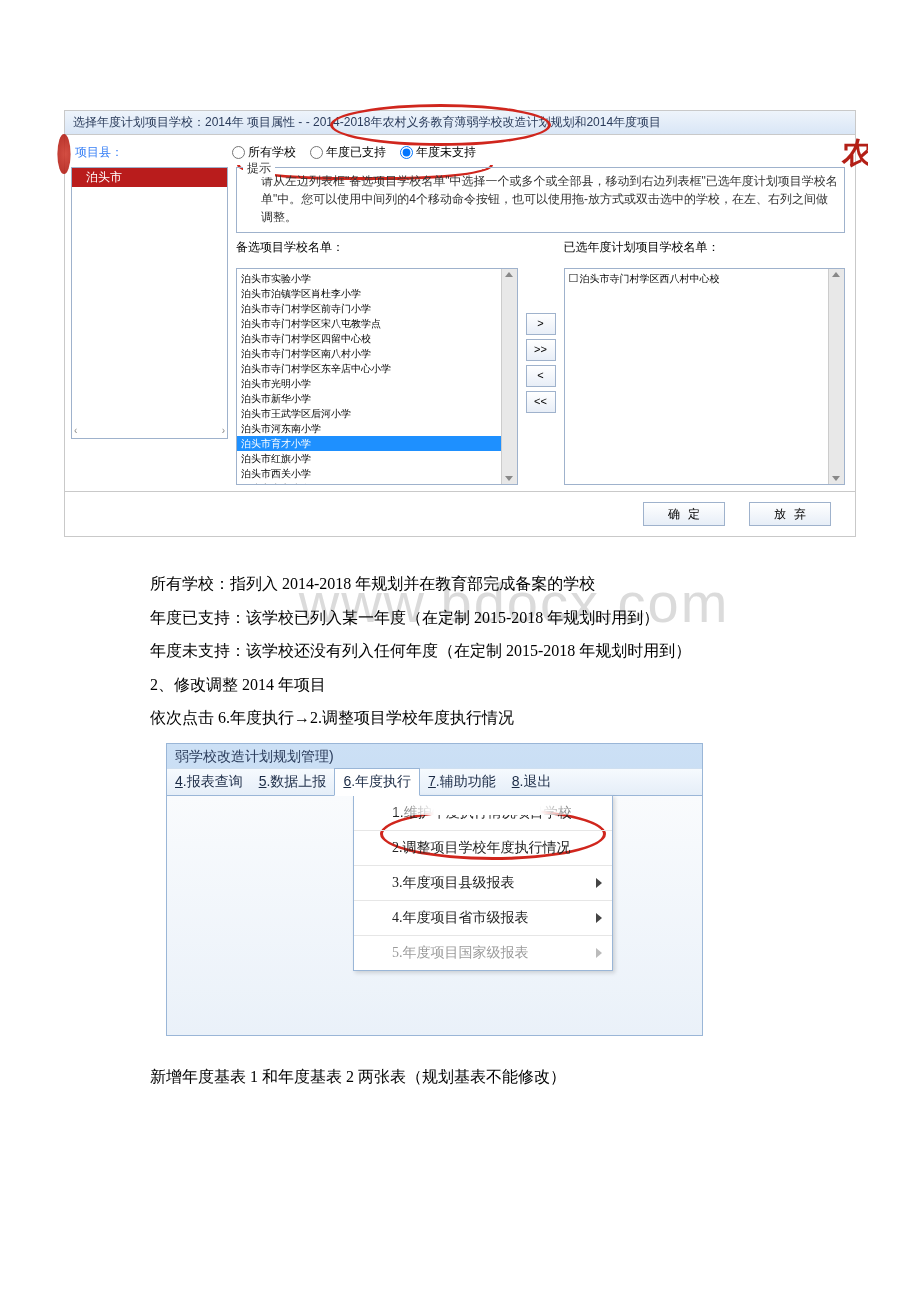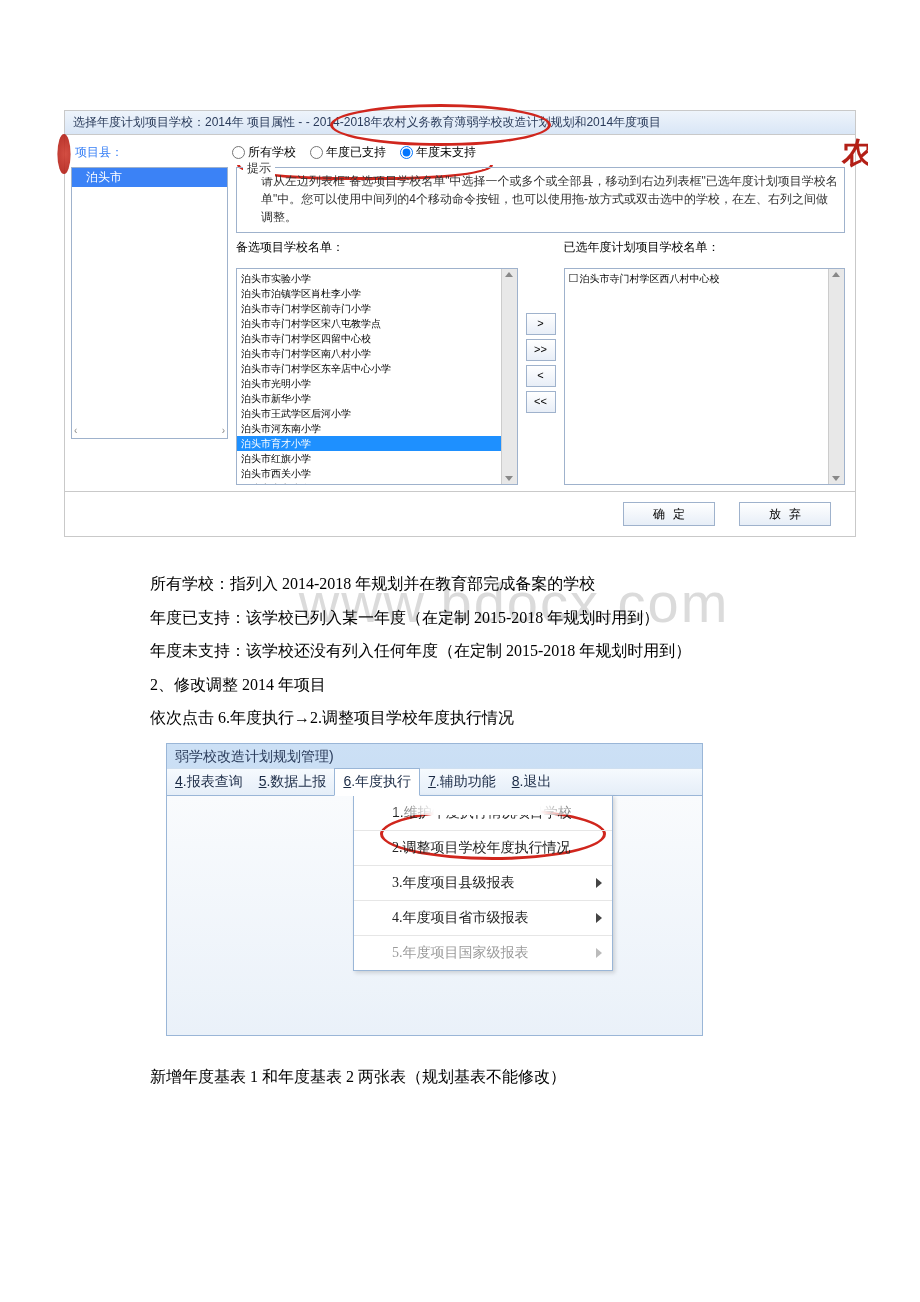--- a/index.html
+++ b/index.html
@@ -83,21 +83,21 @@
   .tree-pane {
     width: 155px;
     flex: 0 0 155px;
     height: 270px;
     border: 1px solid #9fb2cc;
     margin-top: 4px;
     background: #fff;
     position: relative;
   }
   .tree-item {
-    background: #3b82f6;
+    background: #b91c1c;
     color: #fff;
     padding: 1px 4px 1px 14px;
     font-size: 12px;
   }
   .tree-scroll {
     position: absolute;
     bottom: 2px;
     width: 100%;
     display: flex;
     justify-content: space-between;
@@ -200,21 +200,21 @@
     cursor: pointer;
   }
   .dlg-footer {
     border-top: 1px solid #c9c9c9;
     padding: 10px 24px;
     display: flex;
     justify-content: flex-end;
     gap: 24px;
   }
   .dlg-btn {
-    width: 92px;
+    width: 82px;
     height: 24px;
     border: 1px solid #9fb2cc;
     background: linear-gradient(#ffffff, #e7eef7);
     font-size: 12px;
     letter-spacing: 8px;
     text-indent: 8px;
     cursor: pointer;
   }
   .side-seal-left {
     position: absolute;

